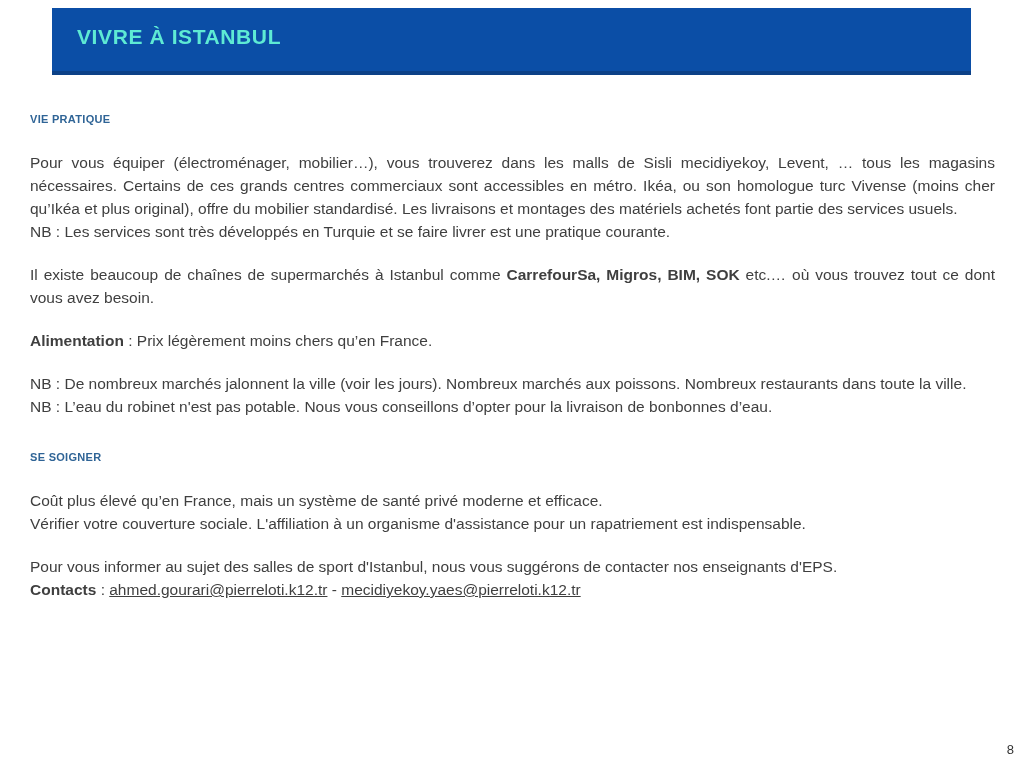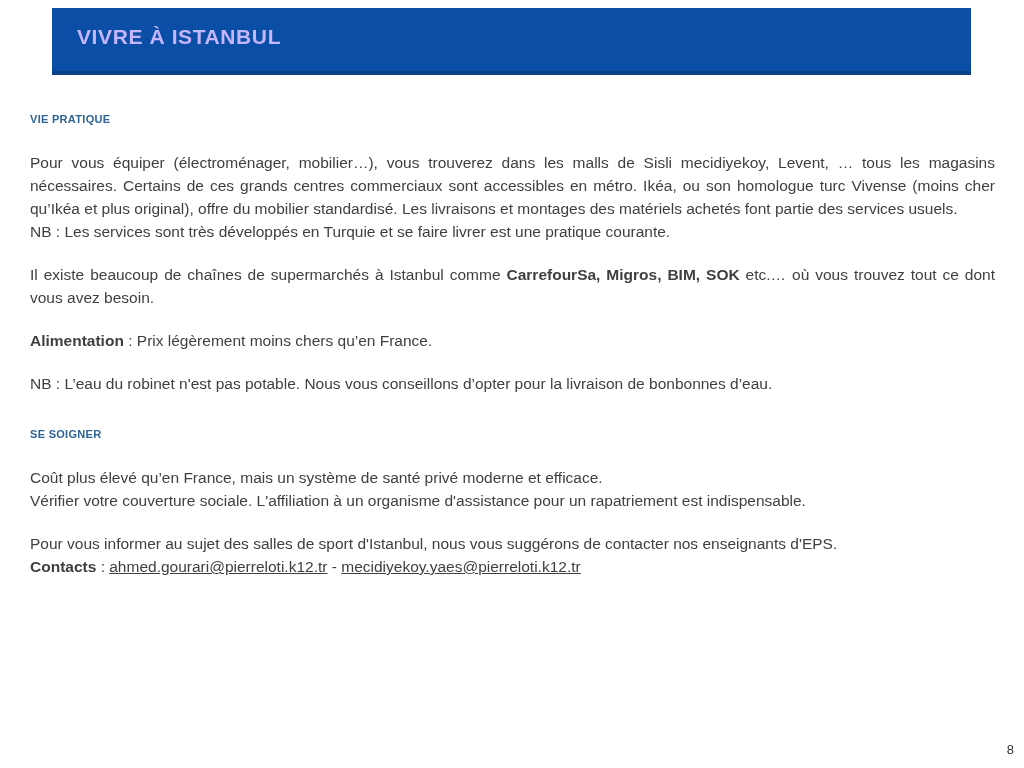--- a/index.html
+++ b/index.html
@@ -22,21 +22,21 @@
     width: 919px;
     height: 67px;
     box-sizing: border-box;
     background: var(--banner-bg, #0b4ea6);
     border-bottom: 4px solid var(--banner-edge, #0c4187);
     display: flex;
     align-items: center;
   }
   .banner h1 {
     margin: 0 0 6px 25px;
-    color: #c4b5fd;
+    color: #5eead4;
     font-size: 21px;
     font-weight: 700;
     letter-spacing: 0.6px;
   }
   .content {
     position: absolute;
     left: 30px;
     top: 75px;
     width: 965px;
     font-size: 15.5px;
@@ -89,20 +89,21 @@
         <div class="line"><span>Pour vous équiper (électroménager, mobilier…), vous trouverez dans les malls de Sisli mecidiyekoy, Levent, … tous les magasins nécessaires. Certains de ces grands centres commerciaux sont accessibles en métro. Ikéa, ou son homologue turc Vivense (moins cher qu’Ikéa et plus original), offre du mobilier standardisé. Les livraisons et montages des matériels achetés font partie des services usuels.</span></div>
         <div class="line"><span>NB : Les services sont très développés en Turquie et se faire livrer est une pratique courante.</span></div>
       </div>
       <div class="block">
         <div class="line"><span>Il existe beaucoup de chaînes de supermarchés à Istanbul comme </span><span class="seg-b">CarrefourSa, Migros, BIM, SOK</span><span> etc.… où vous trouvez tout ce dont vous avez besoin.</span></div>
       </div>
       <div class="block">
         <div class="line"><span class="seg-b">Alimentation</span><span> : Prix légèrement moins chers qu’en France.</span></div>
       </div>
       <div class="block">
+        <div class="line"><span>NB : De nombreux marchés jalonnent la ville (voir les jours). Nombreux marchés aux poissons. Nombreux restaurants dans toute la ville.</span></div>
         <div class="line"><span>NB : L’eau du robinet n'est pas potable. Nous vous conseillons d’opter pour la livraison de bonbonnes d’eau.</span></div>
       </div>
       <h2 class="section-heading">SE SOIGNER</h2>
       <div class="block">
         <div class="line"><span>Coût plus élevé qu’en France, mais un système de santé privé moderne et efficace.</span></div>
         <div class="line"><span>Vérifier votre couverture sociale. L'affiliation à un organisme d'assistance pour un rapatriement est indispensable.</span></div>
       </div>
       <div class="block">
         <div class="line"><span>Pour vous informer au sujet des salles de sport d'Istanbul, nous vous suggérons de contacter nos enseignants d'EPS.</span></div>
         <div class="line"><span class="seg-b">Contacts</span><span> : </span><a class="email-link">ahmed.gourari@pierreloti.k12.tr</a><span> - </span><a class="email-link">mecidiyekoy.yaes@pierreloti.k12.tr </a></div>

